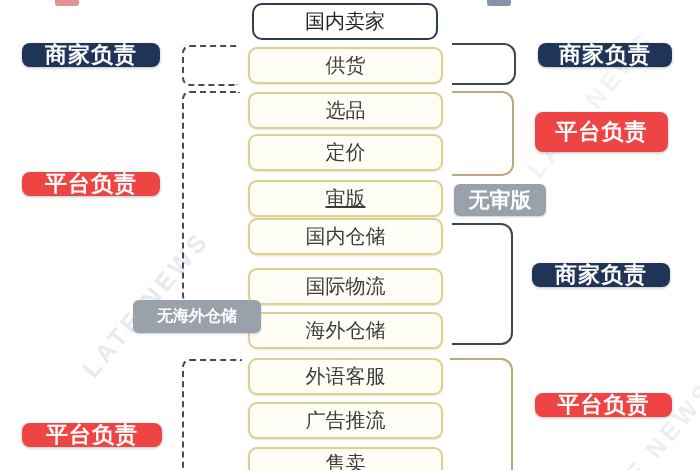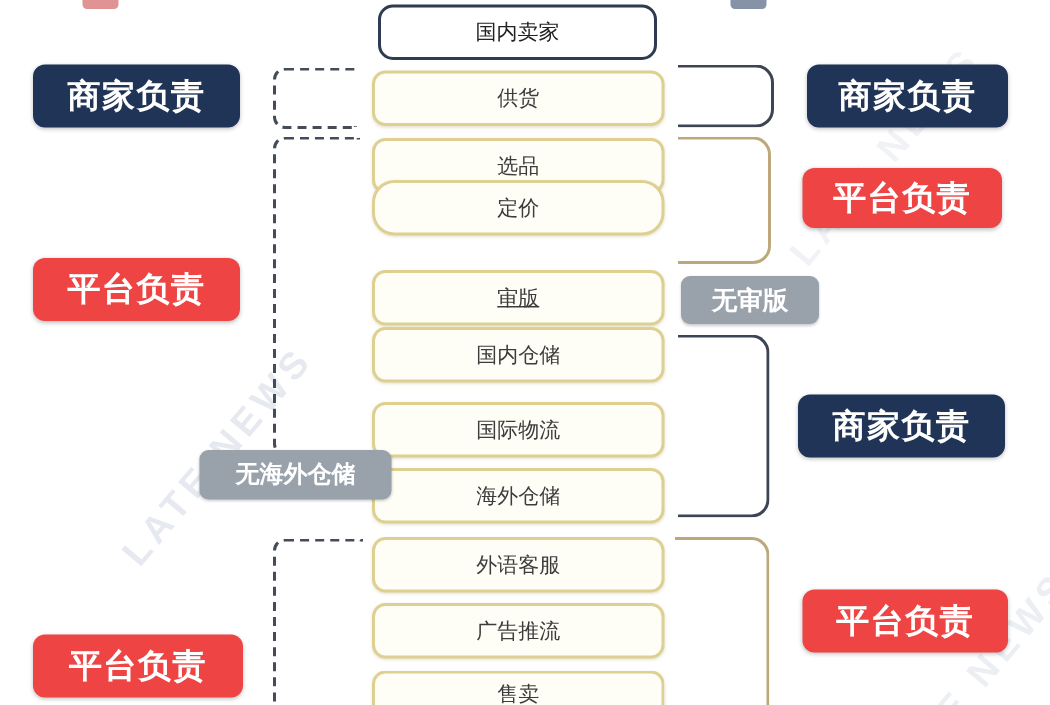--- a/index.html
+++ b/index.html
@@ -19,51 +19,51 @@
   .wm3{left:560px;top:440px;color:rgba(130,150,180,0.16);}
   
   .frag{position:absolute;top:0;height:6px;width:24px;opacity:.55;}
   .frag-red{left:55px;background:#c63a38;border-radius:0 0 3px 3px;}
   .frag-navy{left:487px;background:#22395e;border-radius:0 0 3px 3px;}
   
   .cbox{
     position:absolute;left:248px;width:195px;height:37px;
     background:#fffef6;border:2px solid #ddd091;border-radius:9px;
     box-sizing:border-box;display:flex;align-items:center;justify-content:center;
-    font-size:14px;color:#3c3c3c;box-shadow:0 1px 2px rgba(160,150,90,0.25);
+    font-size:20px;color:#3c3c3c;box-shadow:0 1px 2px rgba(160,150,90,0.25);
   }
   .cbox.seller{
     left:252px;width:186px;background:#ffffff;border:2.5px solid #2e3b50;
     border-radius:10px;box-shadow:none;color:#222;
   }
-  .cb0{top:3px;}  .cb1{top:47px;} .cb2{top:92px;font-family:Liberation Mono, monospace;} .cb3{top:120px;border-radius:15px;}
+  .cb0{top:3px;}  .cb1{top:47px;} .cb2{top:92px;font-family:Liberation Mono, monospace;} .cb3{top:134px;}
   .cb4{top:180px;text-decoration:underline;}.cb5{top:218px;}.cb6{top:268px;}.cb7{top:312px;}
   .cb8{top:358px;}.cb9{top:402px;}.cb10{top:447px;height:30px;border-bottom:none;border-radius:9px 9px 0 0;}
   
   .rlabel{
-    position:absolute;height:42px;display:flex;align-items:center;justify-content:center;
+    position:absolute;height:24px;display:flex;align-items:center;justify-content:center;
     font-size:22px;font-weight:bold;color:#ffffff;border-radius:8px;
     box-shadow:0 1px 3px rgba(0,0,0,0.25);letter-spacing:1px;
   }
   .merchant{background:#203457;}
   .platform{background:#ef4444;}
   .ll0{left:22px;top:43px;width:138px;}
   .ll1{left:22px;top:172px;width:138px;}
   .ll2{left:22px;top:423px;width:140px;}
   .rl0{left:538px;top:43px;width:134px;}
   .rl1{left:535px;top:112px;width:133px;height:40px;}
   .rl2{left:532px;top:263px;width:138px;}
   .rl3{left:535px;top:393px;width:137px;}
   
   .badge{
     position:absolute;display:flex;align-items:center;justify-content:center;
     background:#99a1ab;color:#ffffff;font-weight:bold;border-radius:6px;
     box-shadow:0 1px 2px rgba(0,0,0,0.2);
   }
-  .badge-review{left:454px;top:184px;width:92px;height:32px;font-size:17px;}
+  .badge-review{left:454px;top:184px;width:92px;height:32px;font-size:21px;}
   .badge-overseas{left:133px;top:300px;width:128px;height:33px;font-size:16px;}
   
   .bracket{position:absolute;box-sizing:border-box;}
   .bl{border:2px dashed #444b59;border-right:none;border-radius:8px 0 0 8px;}
   .bl1{left:182px;top:45px;width:56px;height:41px;}
   .bl2{left:182px;top:91px;width:58px;height:213px;}
   .bl3{left:182px;top:359px;width:60px;height:120px;border-bottom:none;border-radius:8px 0 0 0;}
   .br{border-style:solid;border-width:2.5px;border-left:none;border-radius:0 12px 12px 0;}
   .br-navy{border-color:#3d4554;}
   .br-tan{border-color:#bda87c;}

